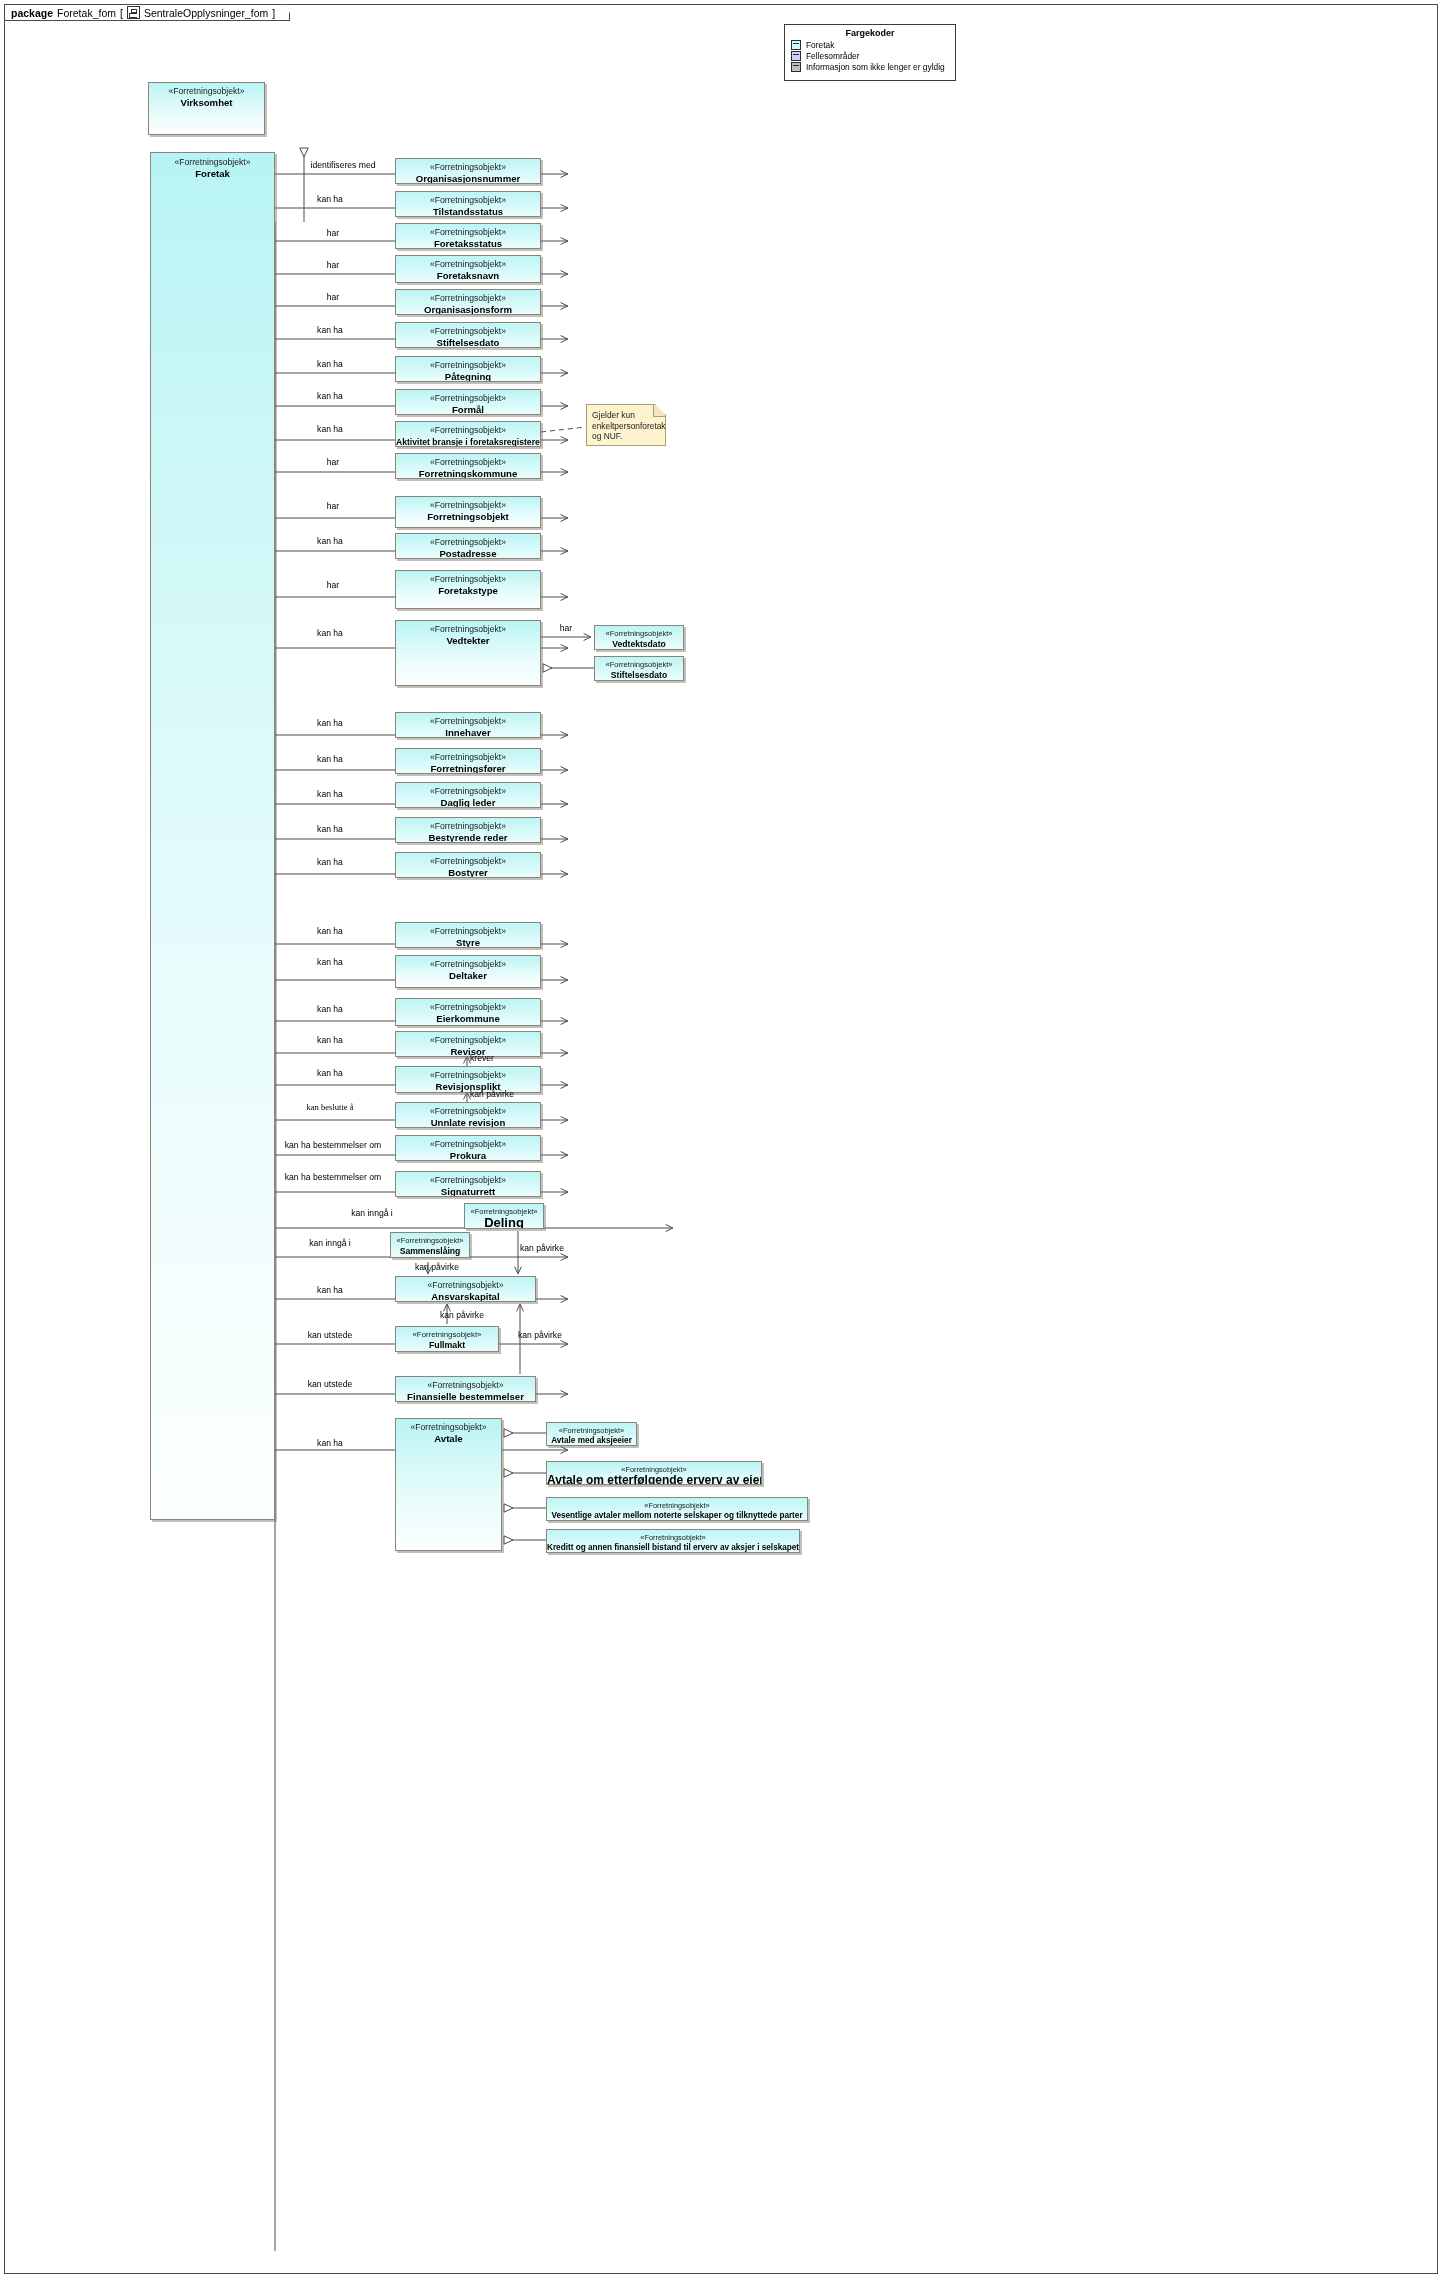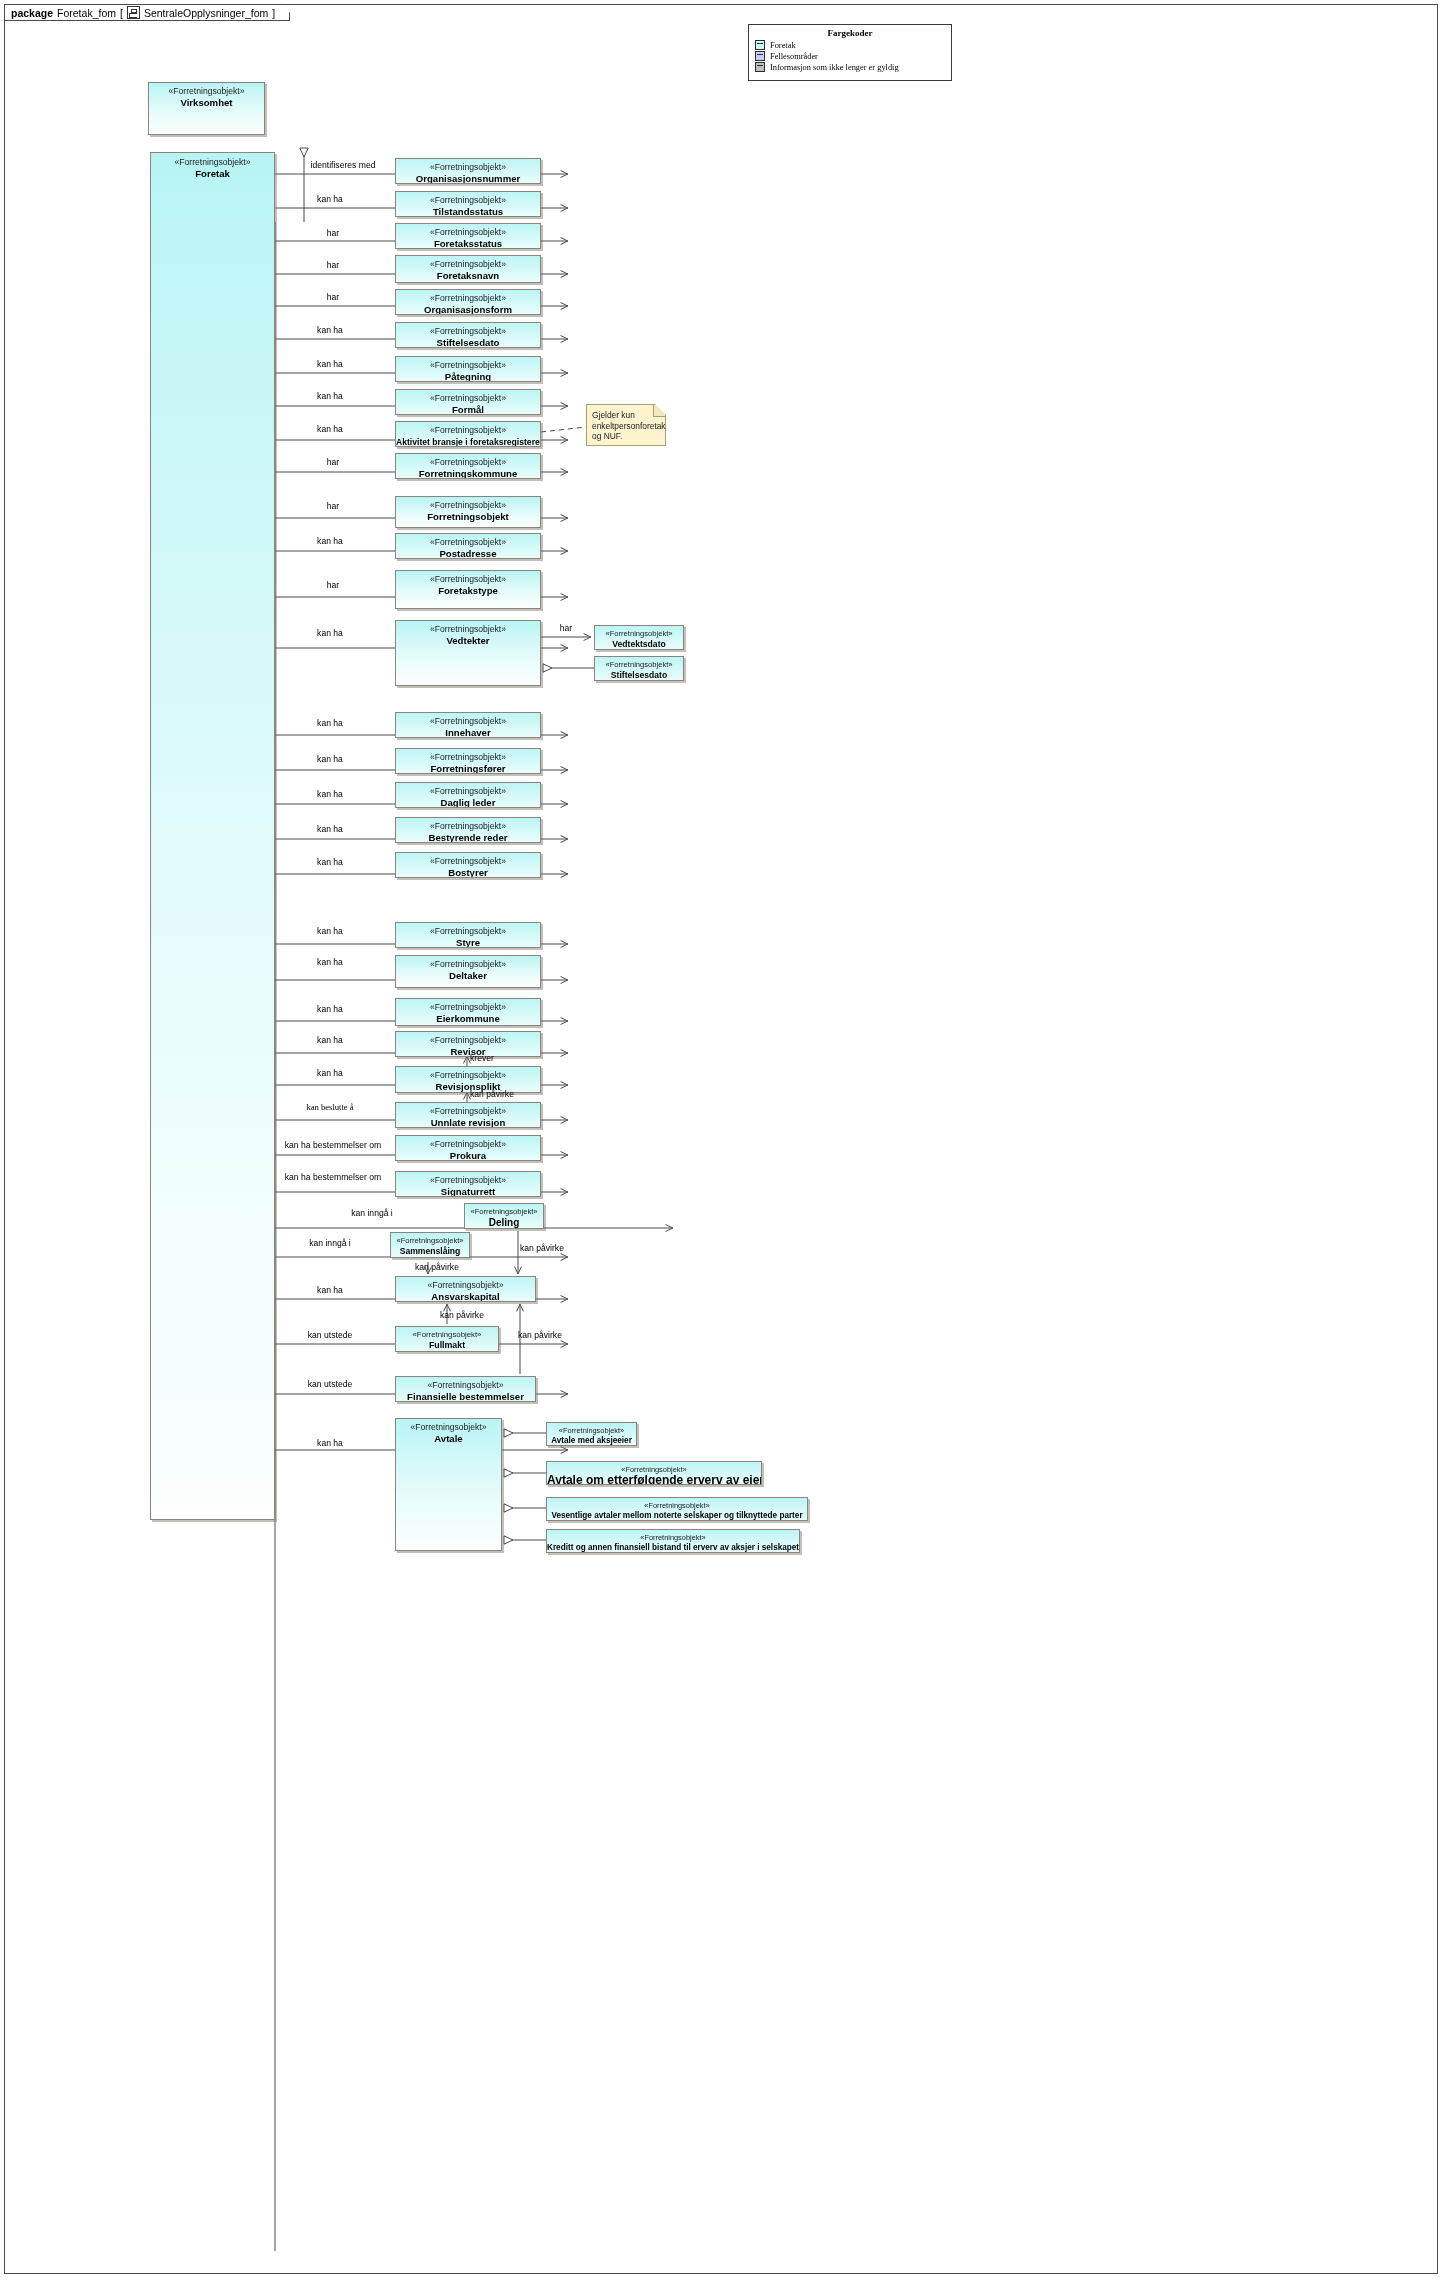--- a/index.html
+++ b/index.html
@@ -95,21 +95,21 @@
 
   <div id="pkg-tab">
     <span class="kw">package</span>
     <span>Foretak_fom</span>
     <span>[</span>
     <span class="diagicon"></span>
     <span>SentraleOpplysninger_fom</span>
     <span>]</span>
   </div>
 
-  <div id="legend" style="left:748px;top:24px;width:204px;height:57px;font-family:Liberation Serif, serif;">
+  <div id="legend" style="left:784px;top:24px;width:172px;height:57px;">
     <div class="ltitle">Fargekoder</div>
     <div class="lrow">
       <span class="sw" style="background:#ccfbfb;"></span>
       <span>Foretak</span>
     </div>
     <div class="lrow">
       <span class="sw" style="background:#cfcffa;"></span>
       <span>Fellesområder</span>
     </div>
     <div class="lrow">
@@ -351,21 +351,21 @@
     <div class="nm">Prokura</div>
   </div>
 
   <div class="cls flat" style="left:395px;top:1171px;width:146px;height:26px;">
     <div class="stereo">«Forretningsobjekt»</div>
     <div class="nm">Signaturrett</div>
   </div>
 
   <div class="cls flat" style="left:464px;top:1203px;width:80px;height:26px;">
     <div class="stereo" style="font-size:7.6px;line-height:10px;">«Forretningsobjekt»</div>
-    <div class="nm" style="font-size:10px;line-height:11px;">Deling</div>
+    <div class="nm" style="font-size:13px;line-height:11px;">Deling</div>
   </div>
 
   <div class="cls flat" style="left:390px;top:1232px;width:80px;height:26px;">
     <div class="stereo" style="font-size:7.6px;line-height:10px;">«Forretningsobjekt»</div>
     <div class="nm" style="font-size:8.6px;line-height:11px;">Sammenslåing</div>
   </div>
 
   <div class="cls flat" style="left:395px;top:1276px;width:141px;height:26px;">
     <div class="stereo">«Forretningsobjekt»</div>
     <div class="nm">Ansvarskapital</div>

